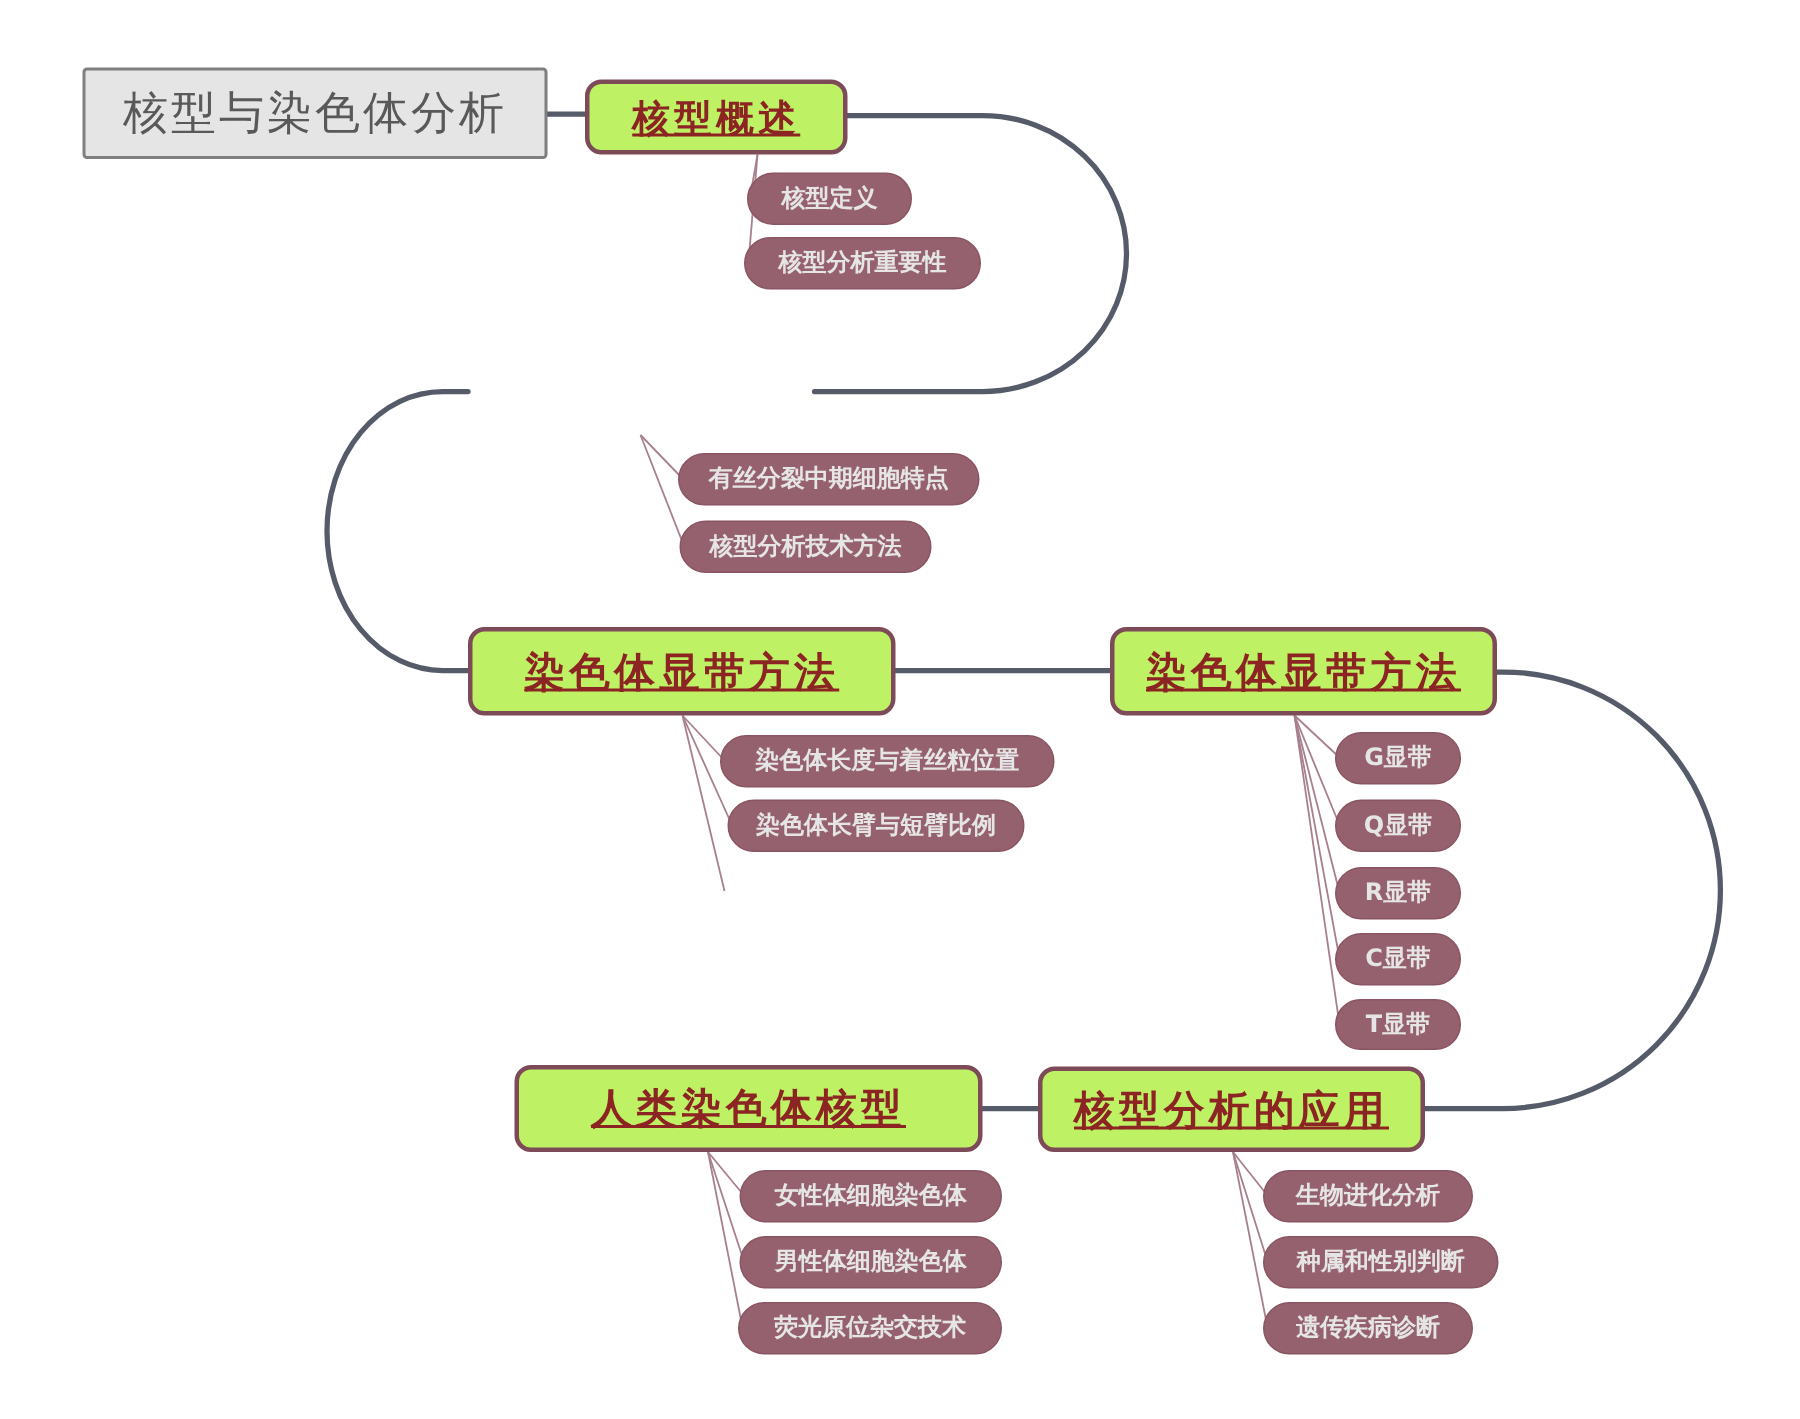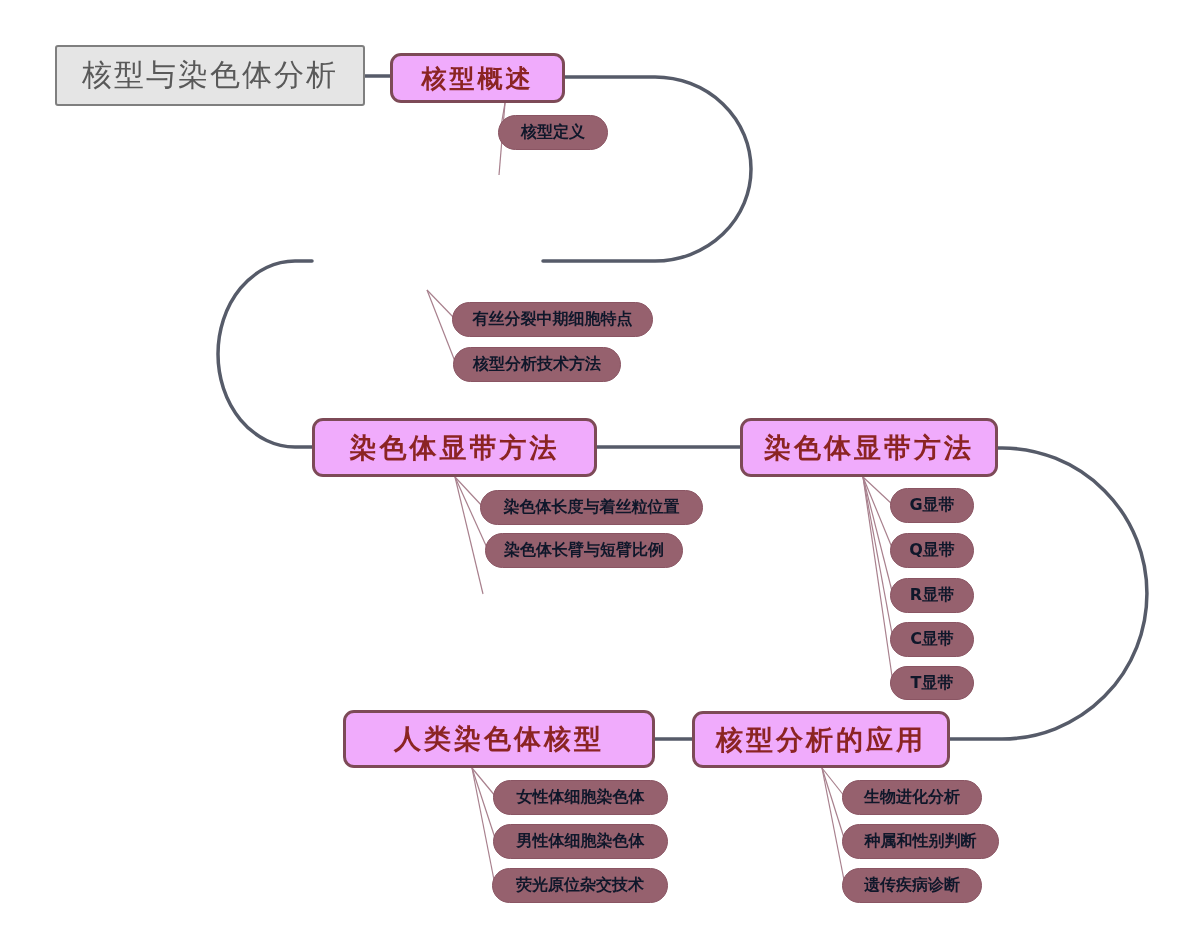--- a/index.html
+++ b/index.html
@@ -28,38 +28,39 @@
     display: flex;
     align-items: center;
     justify-content: center;
     font-family: "DejaVu Sans", "Liberation Sans", sans-serif;
   }
   .topic-node {
     position: absolute;
     box-sizing: border-box;
     border: 3px solid #7d4a57;
     border-radius: 11px;
-    background: #f0abfc;
+    background: #bef264;
     color: #8b2423;
     font-weight: bold;
     letter-spacing: 3px;
     display: flex;
     align-items: center;
     justify-content: center;
     font-family: "DejaVu Serif", "Liberation Serif", serif;
+    text-decoration: underline;
   }
   .topic-lg { font-size: 27px; }
   .topic-sm { font-size: 25px; }
   .pill {
     position: absolute;
     box-sizing: border-box;
     background: #96616e;
     border: 1px solid #8a5563;
     border-radius: 18px;
-    color: #0f172a;
+    color: #e5e5e5;
     font-size: 16px;
     font-weight: bold;
     display: flex;
     align-items: center;
     justify-content: center;
     white-space: nowrap;
     font-family: "DejaVu Sans", "Liberation Sans", sans-serif;
   }
 </style>
 </head>
@@ -97,20 +98,21 @@
       <path d="M472 768 L496 797"></path>
       <path d="M472 768 L496 841"></path>
       <path d="M472 768 L495 885"></path>
     </g>
   </svg>
 
   <div class="root-node" style="left:55px; top:45px; width:310px; height:61px;">核型与染色体分析</div>
 
   <div class="topic-node topic-sm" style="left:390px; top:53px; width:175px; height:50px;">核型概述</div>
   <div class="pill" style="left:498px; top:115px; width:110px; height:35px;">核型定义</div>
+  <div class="pill" style="left:496px; top:158px; width:158px; height:35px;">核型分析重要性</div>
 
   <div class="pill" style="left:452px; top:302px; width:201px; height:35px;">有丝分裂中期细胞特点</div>
   <div class="pill" style="left:453px; top:347px; width:168px; height:35px;">核型分析技术方法</div>
 
   <div class="topic-node topic-lg" style="left:312px; top:418px; width:285px; height:59px;">染色体显带方法</div>
   <div class="pill" style="left:480px; top:490px; width:223px; height:35px;">染色体长度与着丝粒位置</div>
   <div class="pill" style="left:485px; top:533px; width:198px; height:35px;">染色体长臂与短臂比例</div>
 
   <div class="topic-node topic-lg" style="left:740px; top:418px; width:258px; height:59px;">染色体显带方法</div>
   <div class="pill" style="left:890px; top:488px; width:84px; height:35px;">G显带</div>

